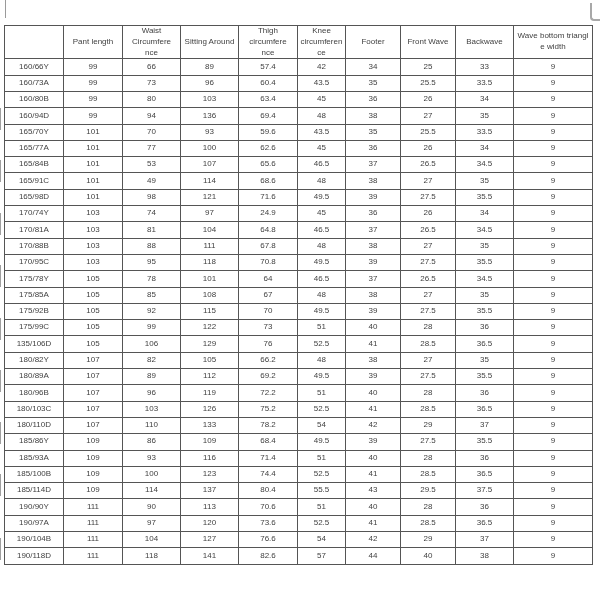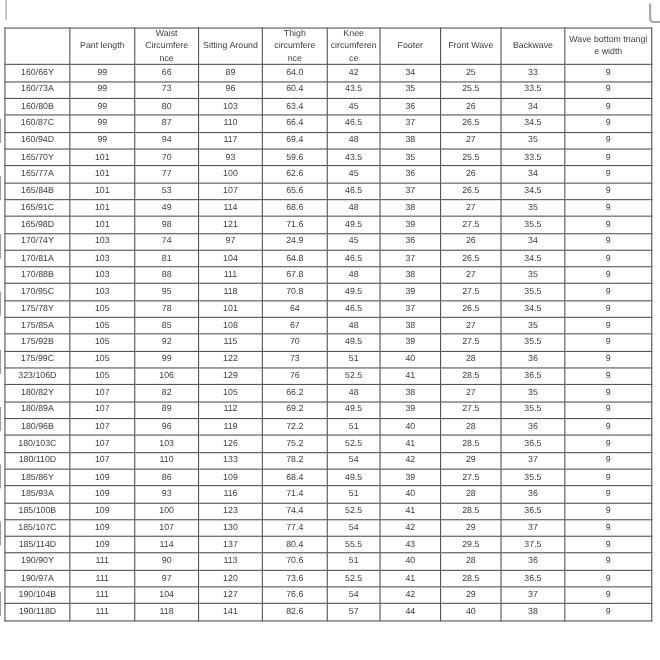--- a/index.html
+++ b/index.html
@@ -103,21 +103,21 @@
         <th>Wave bottom triangl
 e width</th>
       </tr>
   </thead>
   <tbody>
       <tr>
         <td>160/66Y</td>
         <td>99</td>
         <td>66</td>
         <td>89</td>
-        <td>64.0</td>
+        <td>57.4</td>
         <td>42</td>
         <td>34</td>
         <td>25</td>
         <td>33</td>
         <td>9</td>
       </tr>
       <tr>
         <td>160/73A</td>
         <td>99</td>
         <td>73</td>
@@ -135,36 +135,24 @@
         <td>80</td>
         <td>103</td>
         <td>63.4</td>
         <td>45</td>
         <td>36</td>
         <td>26</td>
         <td>34</td>
         <td>9</td>
       </tr>
       <tr>
-        <td>160/87C</td>
-        <td>99</td>
-        <td>87</td>
-        <td>110</td>
-        <td>66.4</td>
-        <td>46.5</td>
-        <td>37</td>
-        <td>26.5</td>
-        <td>34.5</td>
-        <td>9</td>
-      </tr>
-      <tr>
         <td>160/94D</td>
         <td>99</td>
         <td>94</td>
-        <td>117</td>
+        <td>136</td>
         <td>69.4</td>
         <td>48</td>
         <td>38</td>
         <td>27</td>
         <td>35</td>
         <td>9</td>
       </tr>
       <tr>
         <td>165/70Y</td>
         <td>101</td>
@@ -315,21 +303,21 @@
         <td>99</td>
         <td>122</td>
         <td>73</td>
         <td>51</td>
         <td>40</td>
         <td>28</td>
         <td>36</td>
         <td>9</td>
       </tr>
       <tr>
-        <td>323/106D</td>
+        <td>135/106D</td>
         <td>105</td>
         <td>106</td>
         <td>129</td>
         <td>76</td>
         <td>52.5</td>
         <td>41</td>
         <td>28.5</td>
         <td>36.5</td>
         <td>9</td>
       </tr>
@@ -423,32 +411,20 @@
         <td>100</td>
         <td>123</td>
         <td>74.4</td>
         <td>52.5</td>
         <td>41</td>
         <td>28.5</td>
         <td>36.5</td>
         <td>9</td>
       </tr>
       <tr>
-        <td>185/107C</td>
-        <td>109</td>
-        <td>107</td>
-        <td>130</td>
-        <td>77.4</td>
-        <td>54</td>
-        <td>42</td>
-        <td>29</td>
-        <td>37</td>
-        <td>9</td>
-      </tr>
-      <tr>
         <td>185/114D</td>
         <td>109</td>
         <td>114</td>
         <td>137</td>
         <td>80.4</td>
         <td>55.5</td>
         <td>43</td>
         <td>29.5</td>
         <td>37.5</td>
         <td>9</td>

